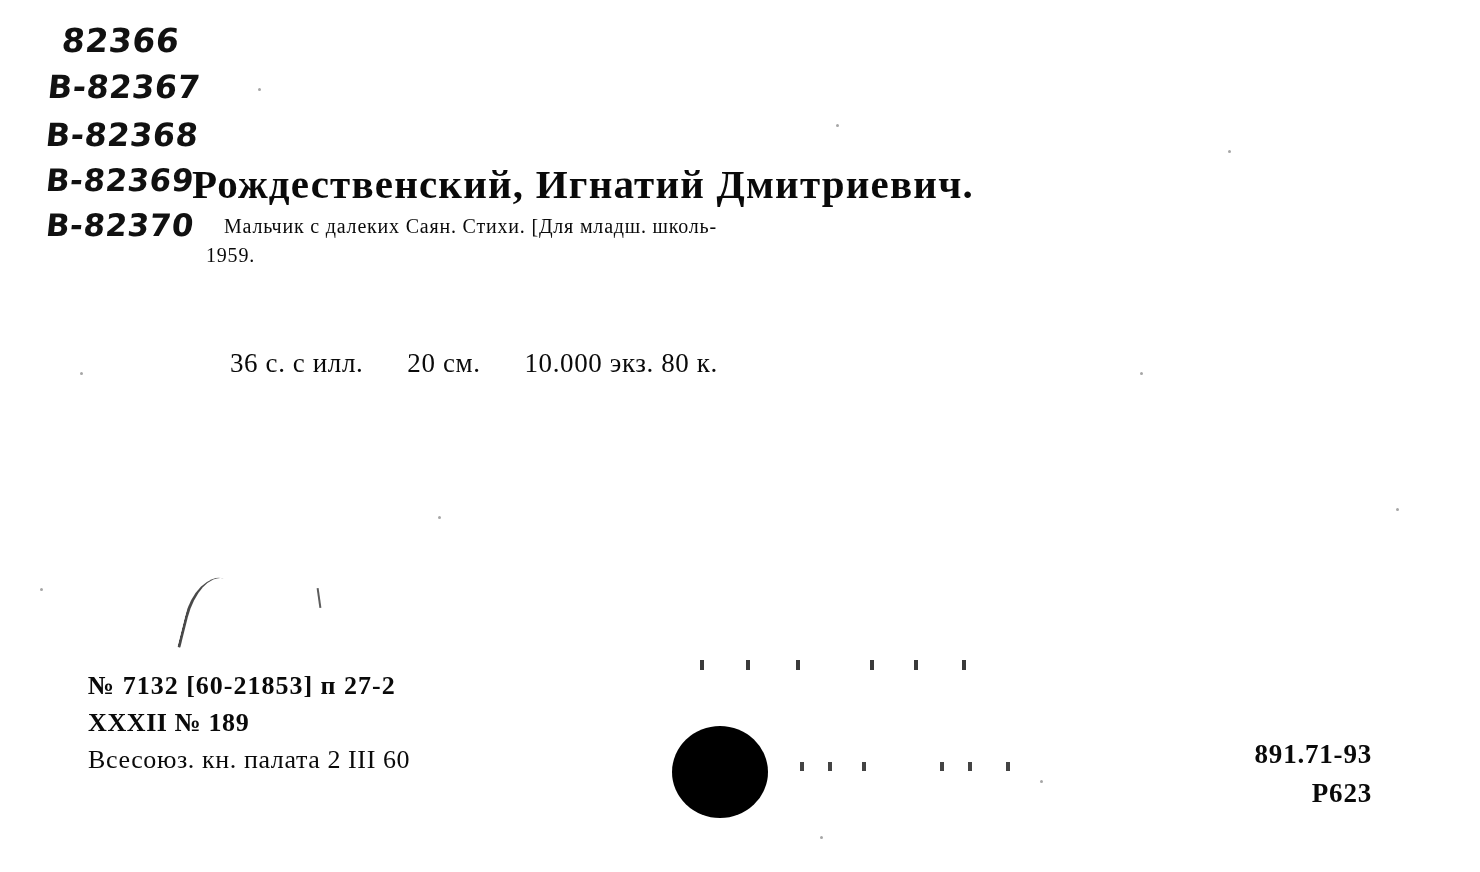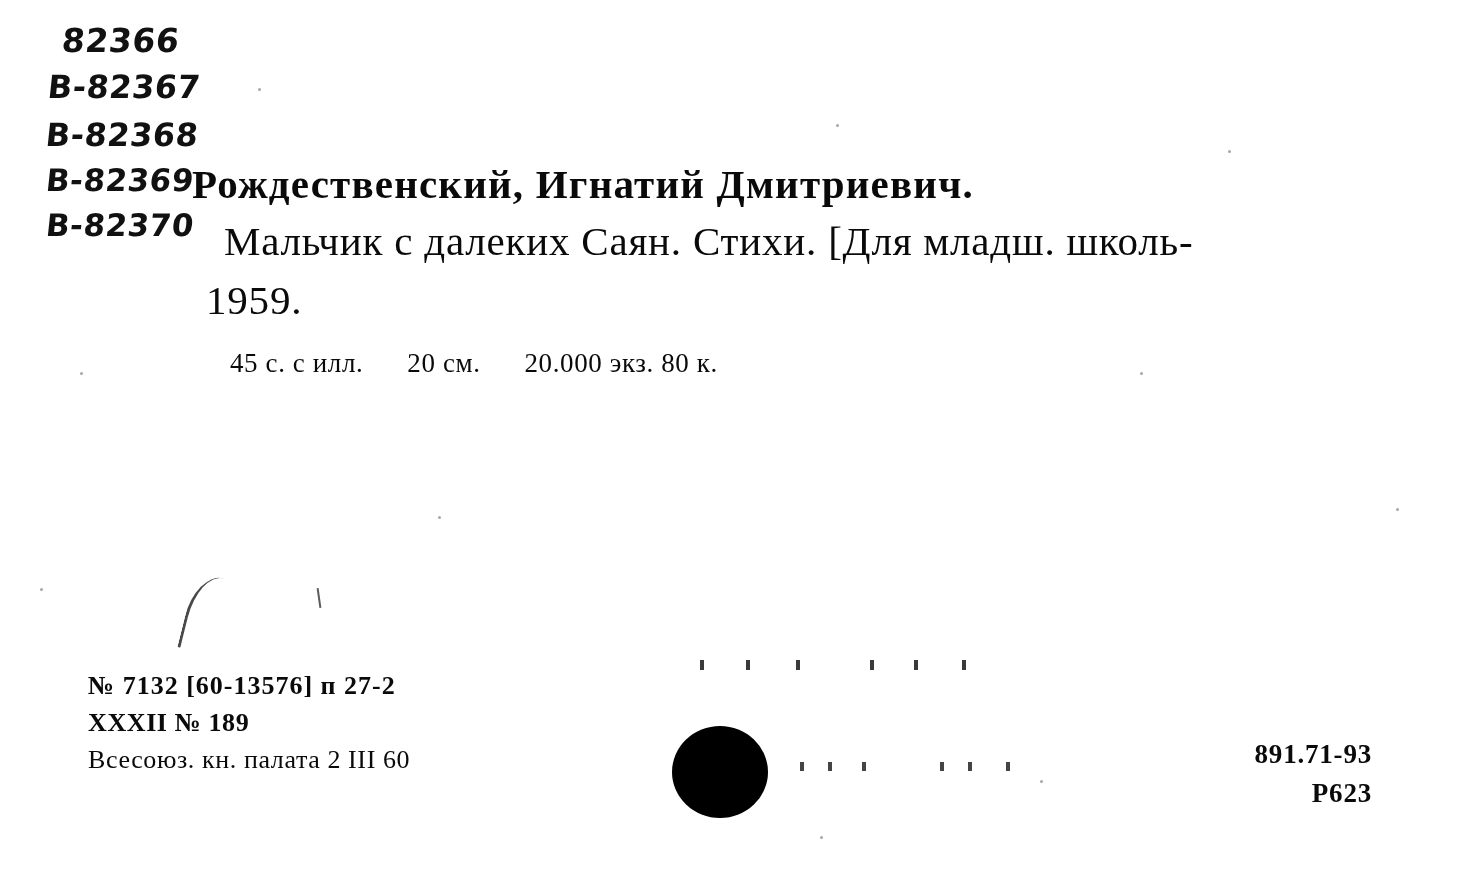--- a/index.html
+++ b/index.html
@@ -49,21 +49,21 @@
     font-weight: 700;
     font-size: 41px;
     letter-spacing: 1.2px;
     white-space: nowrap;
   }
   .body-block {
     position: absolute;
     left: 176px;
     top: 212px;
     width: 1200px;
-    font-size: 41px;
+    font-size: 20px;
     line-height: 1.45;
     letter-spacing: 0.8px;
   }
   .body-line { white-space: nowrap; }
   .body-line.l1 { text-indent: 48px; }
   .body-line.l3 { text-indent: 30px; }
 
   .collation {
     position: absolute;
     left: 230px;
@@ -187,21 +187,21 @@
   </div>
 
   <div class="author">Рождественский, Игнатий Дмитриевич.</div>
 
   <div class="body-block">
     <div class="body-line l1">Мальчик с далеких Саян. Стихи. [Для младш. школь-</div>
     <div class="body-line l3">1959.</div>
   </div>
 
   <div class="collation">
-    <span>45 с. с илл.</span><span class="gap"></span><span>20 см.</span><span class="gap"></span><span>20.000 экз.</span>&nbsp;<span>80 к.</span>
+    <span>36 с. с илл.</span><span class="gap"></span><span>20 см.</span><span class="gap"></span><span>10.000 экз.</span>&nbsp;<span>80 к.</span>
   </div>
 
   <div class="pencil-stroke"></div>
   <div class="pencil-tick"></div>
 
   <div class="dash-row">
     <i style="left:0px;"></i>
       <i style="left:46px;"></i>
       <i style="left:96px;"></i>
     <i style="left:170px;"></i>
@@ -221,21 +221,21 @@
   <div class="speckle" style="left:1228px; top:150px;"></div>
   <div class="speckle" style="left:80px; top:372px;"></div>
   <div class="speckle" style="left:1140px; top:372px;"></div>
   <div class="speckle" style="left:438px; top:516px;"></div>
   <div class="speckle" style="left:40px; top:588px;"></div>
   <div class="speckle" style="left:1396px; top:508px;"></div>
   <div class="speckle" style="left:820px; top:836px;"></div>
   <div class="speckle" style="left:1040px; top:780px;"></div>
 
   <div class="footer-left">
-    <div class="fl-line f1">№  7132   [60-13576]    п   27-2</div>
+    <div class="fl-line f1">№  7132   [60-21853]    п   27-2</div>
     <div class="fl-line f2">XXXII № 189</div>
     <div class="fl-line f3">Всесоюз. кн. палата 2 III 60</div>
   </div>
 
   <div class="footer-right">
     <div class="fr-line">891.71-93</div>
     <div class="fr-line">Р623</div>
   </div>
 
   <div class="ink-dot"></div>

